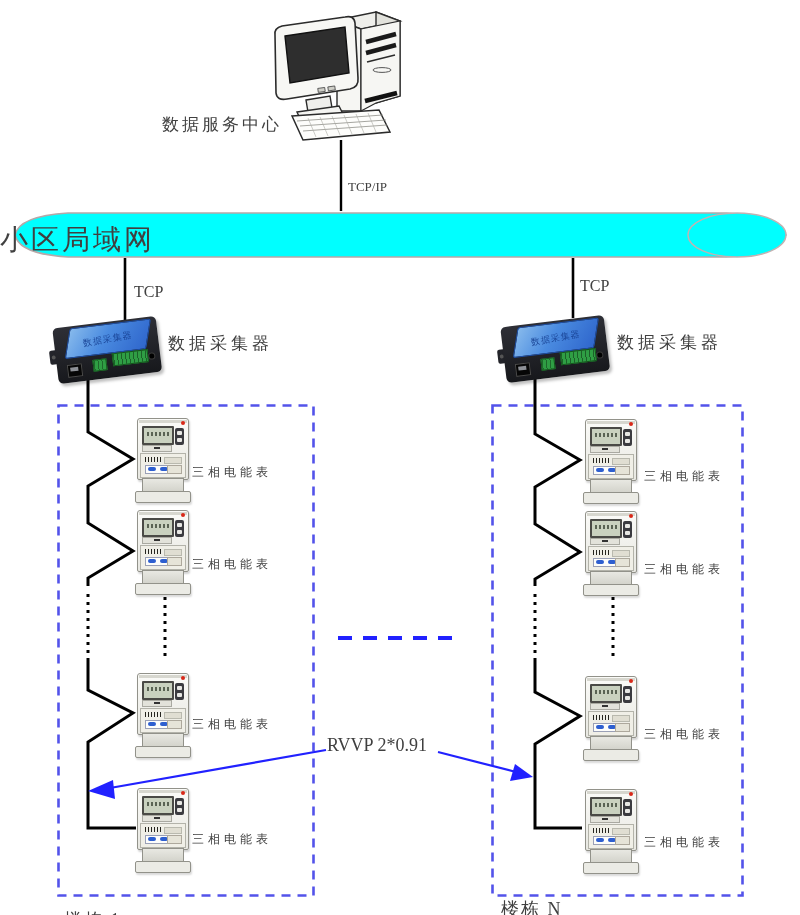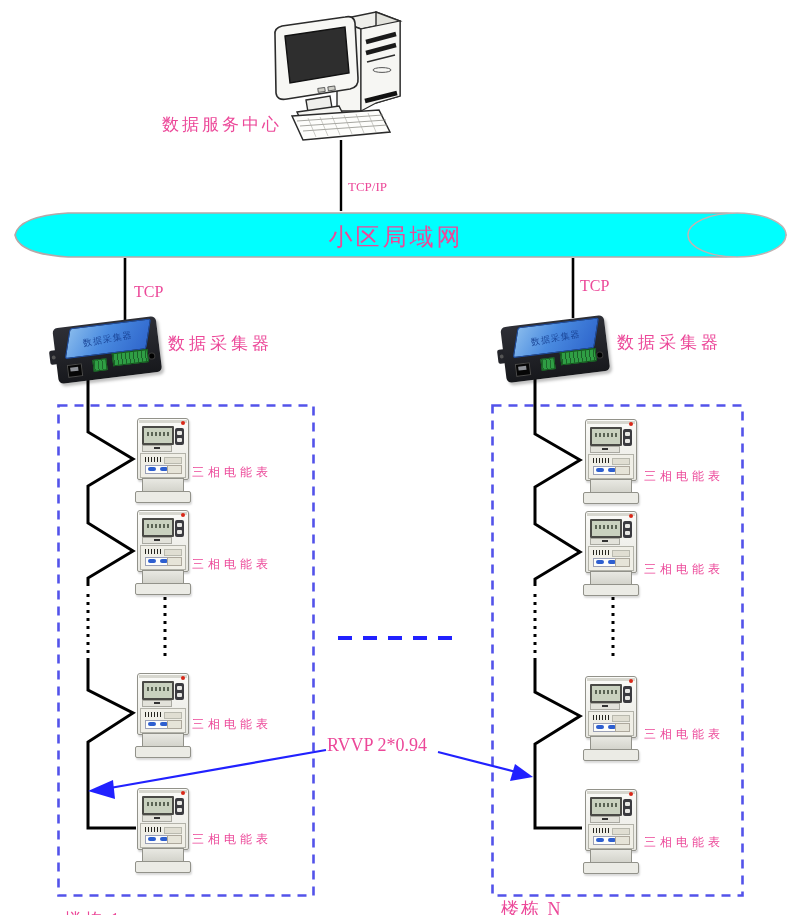--- a/index.html
+++ b/index.html
@@ -1,25 +1,25 @@
 <!DOCTYPE html>
 <html><head>
 <meta charset="utf-8">
 <style>
   html,body{margin:0;padding:0;background:#fff;}
   #canvas{position:relative;width:800px;height:915px;background:#fff;overflow:hidden;
           font-family:"Liberation Serif","DejaVu Serif",serif;color:#000;}
   .abs{position:absolute;}
   svg{display:block;}
-  .label{position:absolute;white-space:nowrap;color:#ec4899;}
+  .label{position:absolute;white-space:nowrap;color:#404040;}
   .lbl-server{left:162px;top:113px;font-size:17px;letter-spacing:3px;}
   .lbl-tcpip{left:348px;top:179px;font-size:13px;}
   .lbl-tcp-left{left:134px;top:283px;font-size:16px;}
   .lbl-tcp-right{left:580px;top:277px;font-size:16px;}
-  .lbl-lan{left:0;top:221px;width:792px;text-align:center;font-size:24px;letter-spacing:3px;}
+  .lbl-lan{left:0;top:221px;width:792px;font-size:28px;letter-spacing:3px;}
   .lbl-collector{font-size:17px;letter-spacing:4px;}
   .lbl-meter{font-size:12px;letter-spacing:4px;}
   .lbl-building{font-size:18px;letter-spacing:2px;}
   .lbl-cable{left:327px;top:735px;font-size:18px;}
 
   
   .collector{position:absolute;width:104px;height:60px;transform:rotate(-7deg);}
   .c-case{position:absolute;left:0;top:4px;right:0;bottom:0;background:linear-gradient(180deg,#2e2f36,#17181c);
           border-radius:5px;box-shadow:2px 3px 3px rgba(0,0,0,.25);}
   .c-ear{position:absolute;left:-6px;top:26px;width:8px;height:14px;background:#23242a;border-radius:2px;}
@@ -291,21 +291,21 @@
     <div class="m-base"></div>
   </div>
 
   <div class="label lbl-server">数据服务中心</div>
   <div class="label lbl-tcpip">TCP/IP</div>
   <div class="label lbl-lan">小区局域网</div>
   <div class="label lbl-tcp-left">TCP</div>
   <div class="label lbl-tcp-right">TCP</div>
   <div class="label lbl-collector" style="left:168px;top:332px;">数据采集器</div>
   <div class="label lbl-collector" style="left:617px;top:331px;">数据采集器</div>
-  <div class="label lbl-cable">RVVP 2*0.94</div>
+  <div class="label lbl-cable">RVVP 2*0.91</div>
 
   <div class="label lbl-meter" style="left:192px;top:464px;">三相电能表</div>
   <div class="label lbl-meter" style="left:192px;top:556px;">三相电能表</div>
   <div class="label lbl-meter" style="left:192px;top:716px;">三相电能表</div>
   <div class="label lbl-meter" style="left:192px;top:831px;">三相电能表</div>
 
   <div class="label lbl-meter" style="left:644px;top:468px;">三相电能表</div>
   <div class="label lbl-meter" style="left:644px;top:561px;">三相电能表</div>
   <div class="label lbl-meter" style="left:644px;top:726px;">三相电能表</div>
   <div class="label lbl-meter" style="left:644px;top:834px;">三相电能表</div>

